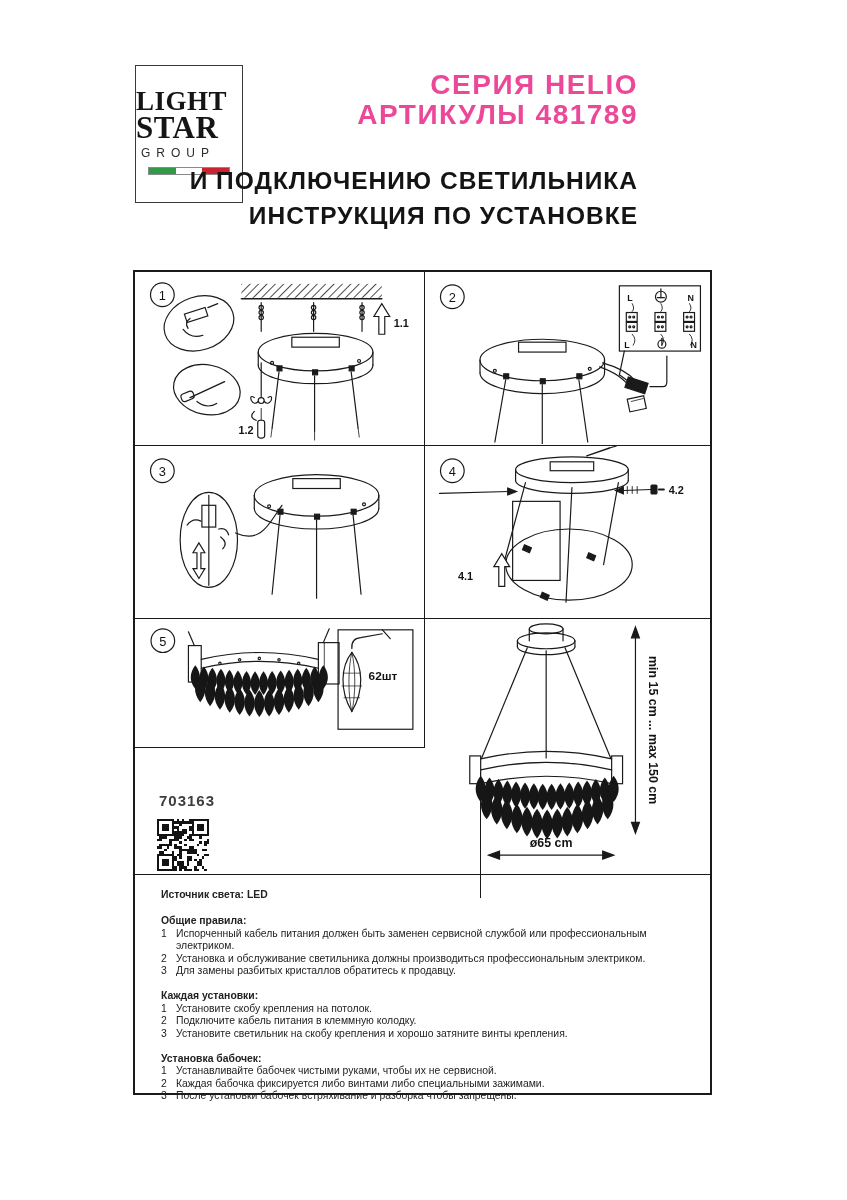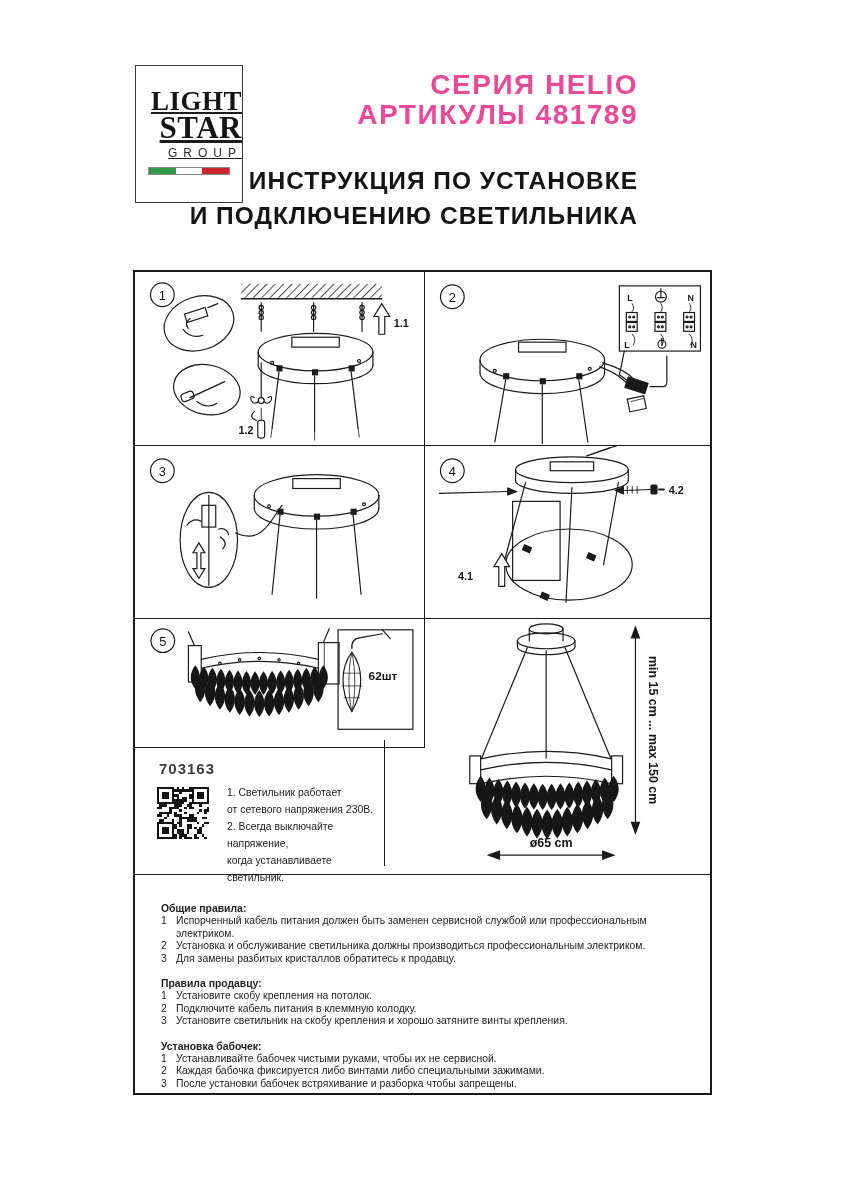--- a/index.html
+++ b/index.html
@@ -1,21 +1,21 @@
 <!DOCTYPE html>
 <html><head>
 <meta charset="utf-8">
 <style>
   html,body{margin:0;padding:0;background:#e8e8e8;}
   .page{position:relative;width:847px;height:1200px;background:#ffffff;margin:0 auto;
         font-family:"Liberation Sans",sans-serif;color:#1c1c1c;overflow:hidden;}
 
   
   .logo-box{position:absolute;left:135px;top:65px;width:108px;height:138px;
-            border:1.5px solid #3a3a3a;box-sizing:border-box;text-align:right;text-decoration:underline;}
+            border:1.5px solid #3a3a3a;box-sizing:border-box;text-align:left;}
   .logo-light{font-family:"Liberation Serif",serif;font-weight:bold;font-size:27px;
               letter-spacing:.5px;line-height:26px;margin-top:22px;color:#151515;}
   .logo-star{font-family:"Liberation Serif",serif;font-weight:bold;font-size:31px;
              letter-spacing:.5px;line-height:28px;color:#151515;}
   .logo-group{font-size:12px;letter-spacing:6px;margin-top:4px;margin-left:5px;color:#2c2c2c;}
   .flag{width:82px;height:8px;margin:7px auto 0 auto;border:1px solid #8a8a8a;
         box-sizing:border-box;display:flex;}
   .flag i{flex:1;}
 
   .title-block{position:absolute;top:70px;right:209px;text-align:right;}
@@ -28,21 +28,21 @@
         border:2px solid #1a1a1a;box-sizing:border-box;}
   .cell{position:absolute;box-sizing:border-box;}
   .bR{border-right:1.5px solid #1a1a1a;}
   .bB{border-bottom:1.5px solid #1a1a1a;}
   .bT{border-top:1.5px solid #1a1a1a;}
   #c1{left:0;top:0;width:290px;height:174px;}
   #c2{left:290px;top:0;width:285px;height:174px;}
   #c3{left:0;top:174px;width:290px;height:173px;}
   #c4{left:290px;top:174px;width:285px;height:173px;}
   #c5{left:0;top:347px;width:290px;height:129px;}
-  #cqr{left:0;top:468px;width:250px;height:126px;}
+  #cqr{left:0;top:500px;width:346px;height:126px;}
   #cpend{left:290px;top:347px;width:285px;height:255px;}
   #ctext{left:0;top:602px;width:575px;height:219px;}
   .cell svg{display:block;}
   .txt{fill:#141414;stroke:none;}
   .num-t{font-size:13px;}
   .lbl-t{font-size:11px;font-weight:bold;}
   .tin-t{font-size:9px;font-weight:bold;}
   .dim-t{font-size:12.5px;font-weight:bold;}
   .cnt-t{font-size:12px;font-weight:bold;}
 
@@ -89,22 +89,22 @@
       <i style="background:#2f9a47"></i>
         <i style="background:#ffffff"></i>
         <i style="background:#cc2330"></i>
     </div>
   </div>
 
   <div class="title-block">
     <div class="title-sub">СЕРИЯ HELIO</div>
     <div class="title-sub">АРТИКУЛЫ 481789</div>
     <div class="title-main">
+      <div>И ПОДКЛЮЧЕНИЮ СВЕТИЛЬНИКА</div>
       <div>ИНСТРУКЦИЯ ПО УСТАНОВКЕ</div>
-      <div>И ПОДКЛЮЧЕНИЮ СВЕТИЛЬНИКА</div>
     </div>
   </div>
 
   <div class="grid">
 
     <div id="c1" class="cell bR bB">
       <svg width="288" height="172" viewBox="0 0 290 174">
         <g fill="none" stroke="#1a1a1a" stroke-width="1.2" stroke-linecap="round">
           <circle cx="27" cy="23" r="12"></circle>
 
@@ -544,26 +544,20 @@
           <i style="left:37.14px;top:49.52px;width:2.48px;height:2.48px"></i>
           <i style="left:39.62px;top:49.52px;width:2.48px;height:2.48px"></i>
           <i style="left:47.05px;top:49.52px;width:2.48px;height:2.48px"></i>
           <b style="left:0px;top:0px;width:17.33px;height:17.33px"></b>
           <u style="left:4.95px;top:4.95px;width:7.43px;height:7.43px"></u>
           <b style="left:34.66666666666667px;top:0px;width:17.33px;height:17.33px"></b>
           <u style="left:39.62px;top:4.95px;width:7.43px;height:7.43px"></u>
           <b style="left:0px;top:34.66666666666667px;width:17.33px;height:17.33px"></b>
           <u style="left:4.95px;top:39.62px;width:7.43px;height:7.43px"></u>
         </div>
-      <div class="qr-notes">
-        <div>1. Светильник работает</div>
-        <div>от сетевого напряжения 230В.</div>
-        <div>2. Всегда выключайте напряжение,</div>
-        <div>когда устанавливаете светильник.</div>
-      </div>
     </div>
 
     <div id="cpend" class="cell">
       <svg width="283" height="253" viewBox="0 0 285 255">
         <g fill="none" stroke="#1a1a1a" stroke-width="1.2" stroke-linecap="round">
           <g>
             <ellipse cx="122" cy="10" rx="17" ry="5"></ellipse>
             <line x1="105" y1="10" x2="105" y2="22"></line>
               <line x1="139" y1="10" x2="139" y2="22"></line>
             <ellipse cx="122" cy="22" rx="29" ry="8"></ellipse>
@@ -625,36 +619,37 @@
           <polygon points="64,238 75,234 75,242" fill="#1a1a1a"></polygon>
           <polygon points="190,238 179,234 179,242" fill="#1a1a1a"></polygon>
         </g>
         <text class="txt dim-t" transform="translate(226,112) rotate(90)" text-anchor="middle">min 15 cm ... max 150 cm</text>
         <text class="txt dim-t" x="127" y="230" text-anchor="middle">ø65 cm</text>
       </svg>
     </div>
 
     <div id="ctext" class="cell bT">
       <div class="rules">
+        <div class="src">Источник света: LED</div>
 
         <div class="sec-title first">Общие правила:</div>
         <div class="item">
             <span class="n">1</span>
             <span class="t">Испорченный кабель питания должен быть заменен сервисной службой или профессиональным электриком.</span>
           </div>
         <div class="item">
             <span class="n">2</span>
             <span class="t">Установка и обслуживание светильника должны производиться профессиональным электриком.</span>
           </div>
         <div class="item">
             <span class="n">3</span>
             <span class="t">Для замены разбитых кристаллов обратитесь к продавцу.</span>
           </div>
 
-        <div class="sec-title">Правила продавцу:</div>
+        <div class="sec-title">Каждая установки:</div>
         <div class="item">
             <span class="n">1</span>
             <span class="t">Установите скобу крепления на потолок.</span>
           </div>
         <div class="item">
             <span class="n">2</span>
             <span class="t">Подключите кабель питания в клеммную колодку.</span>
           </div>
         <div class="item">
             <span class="n">3</span>

